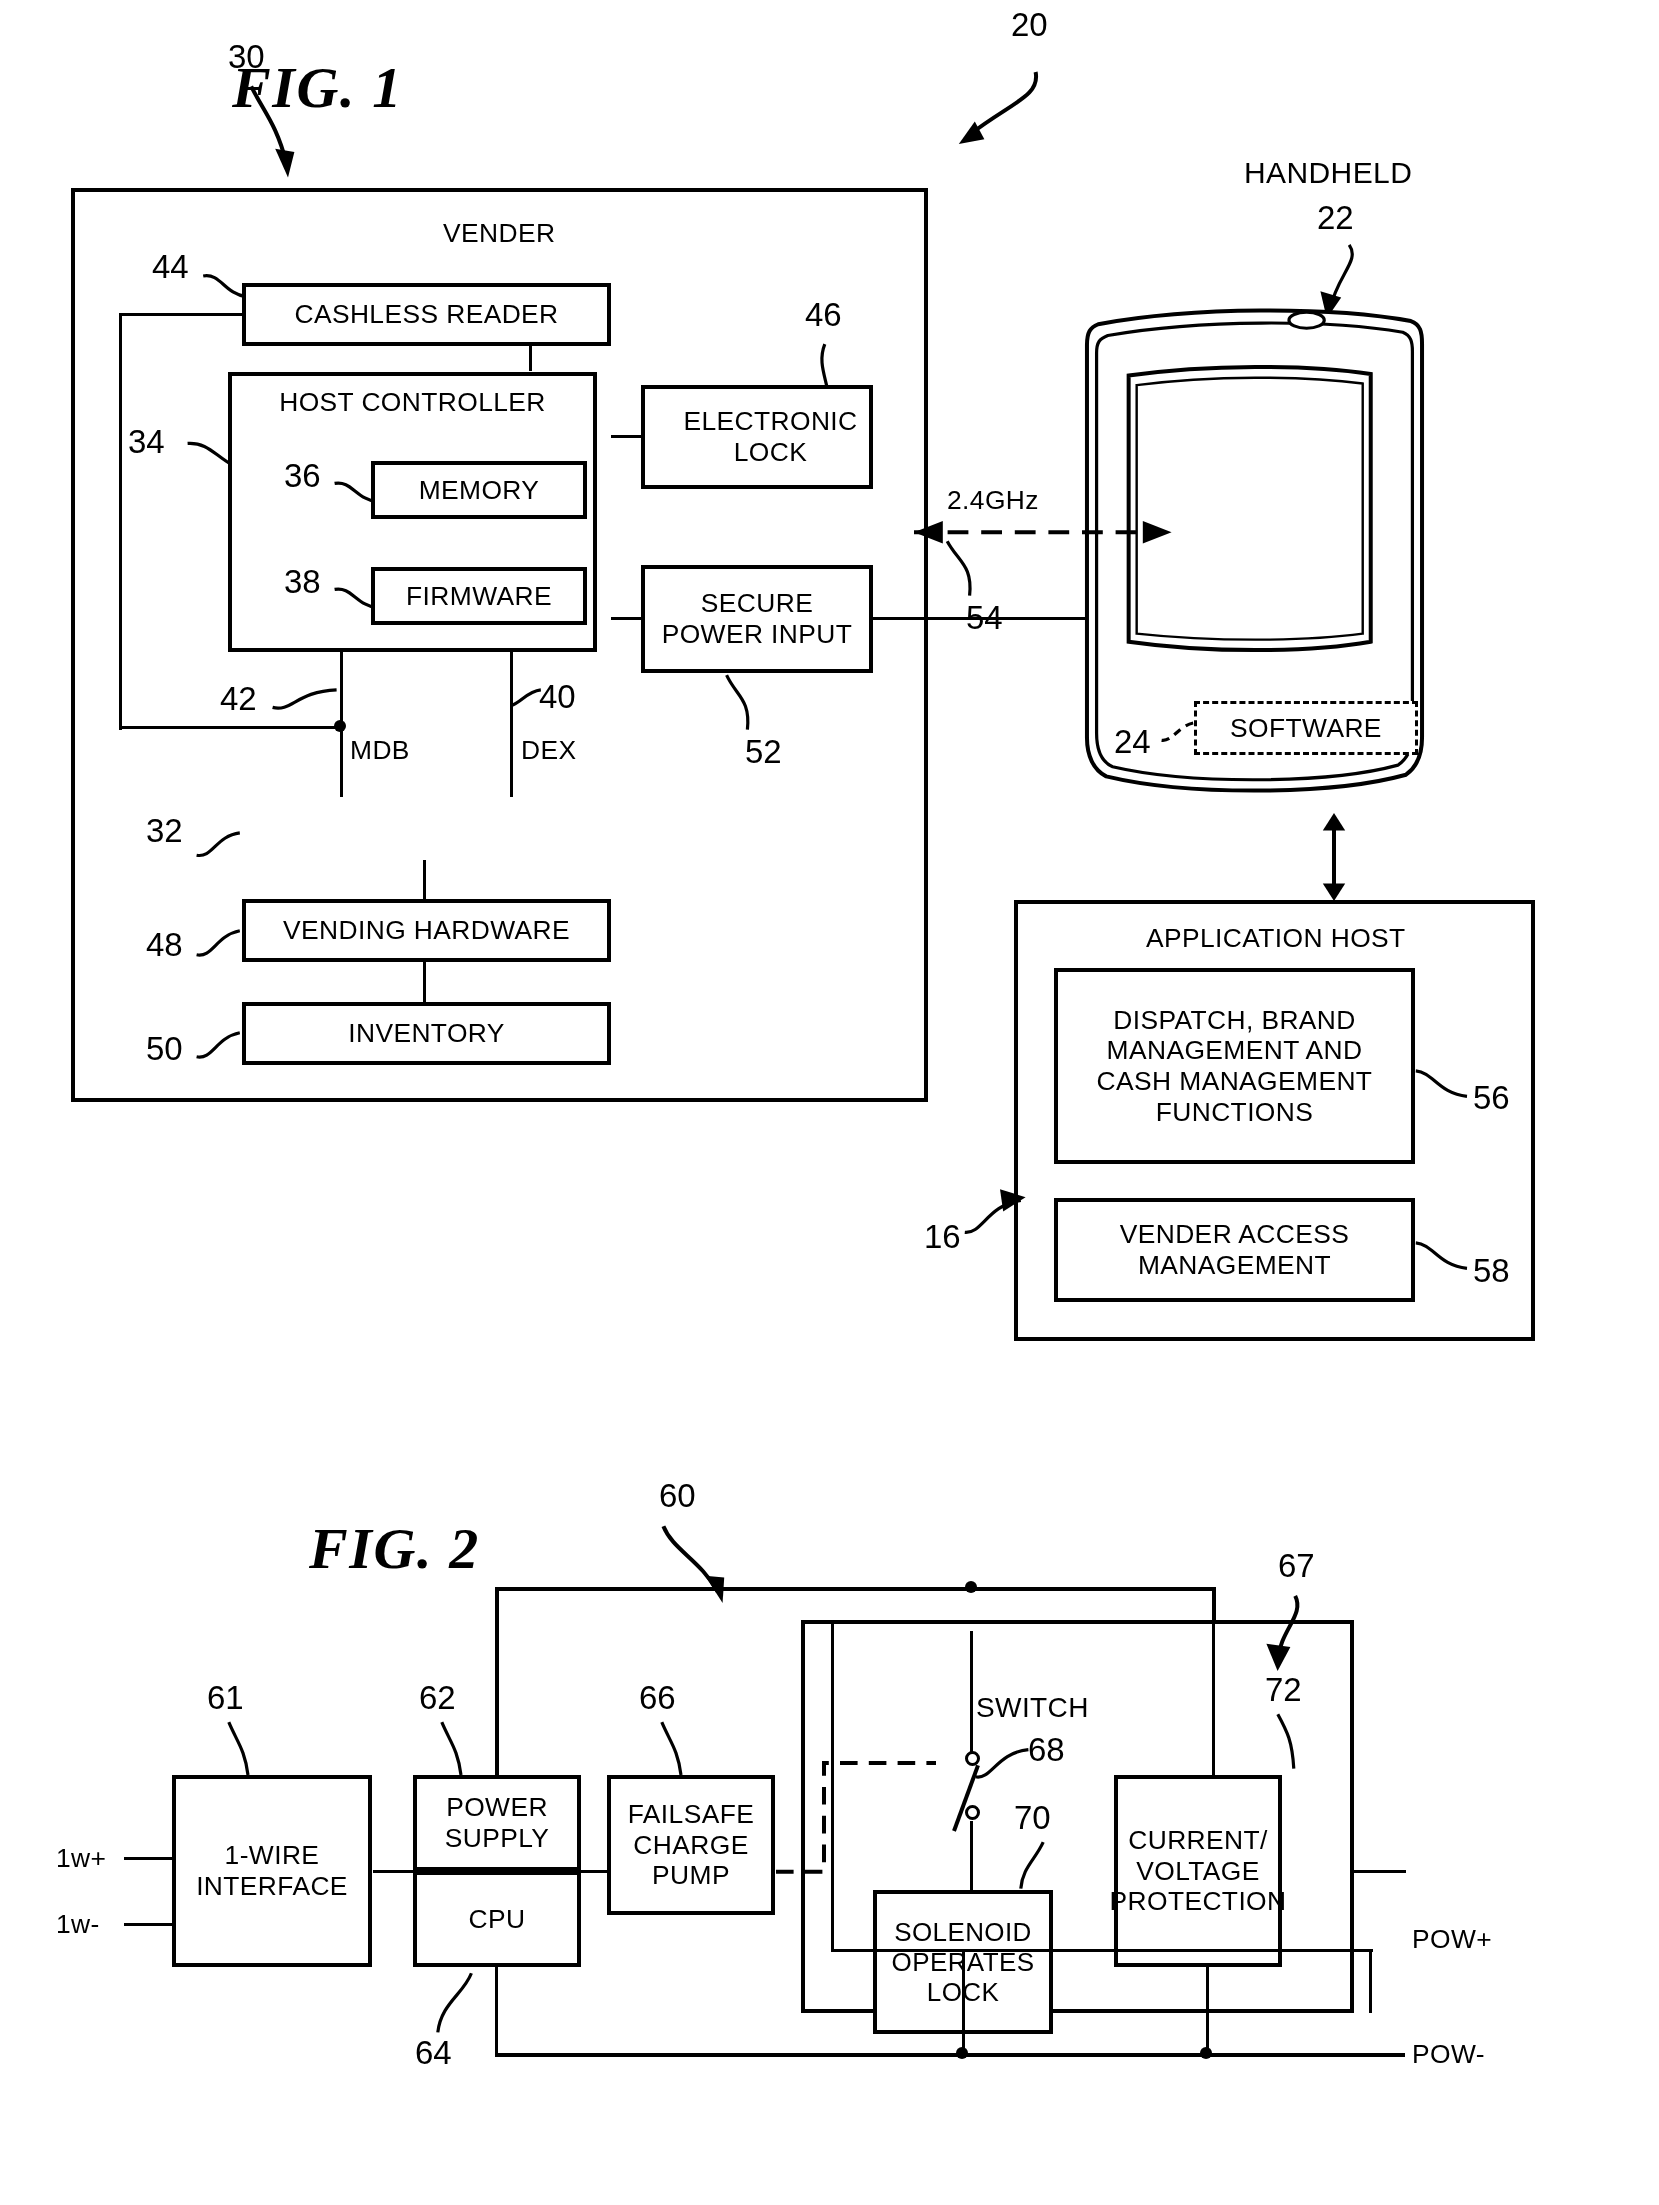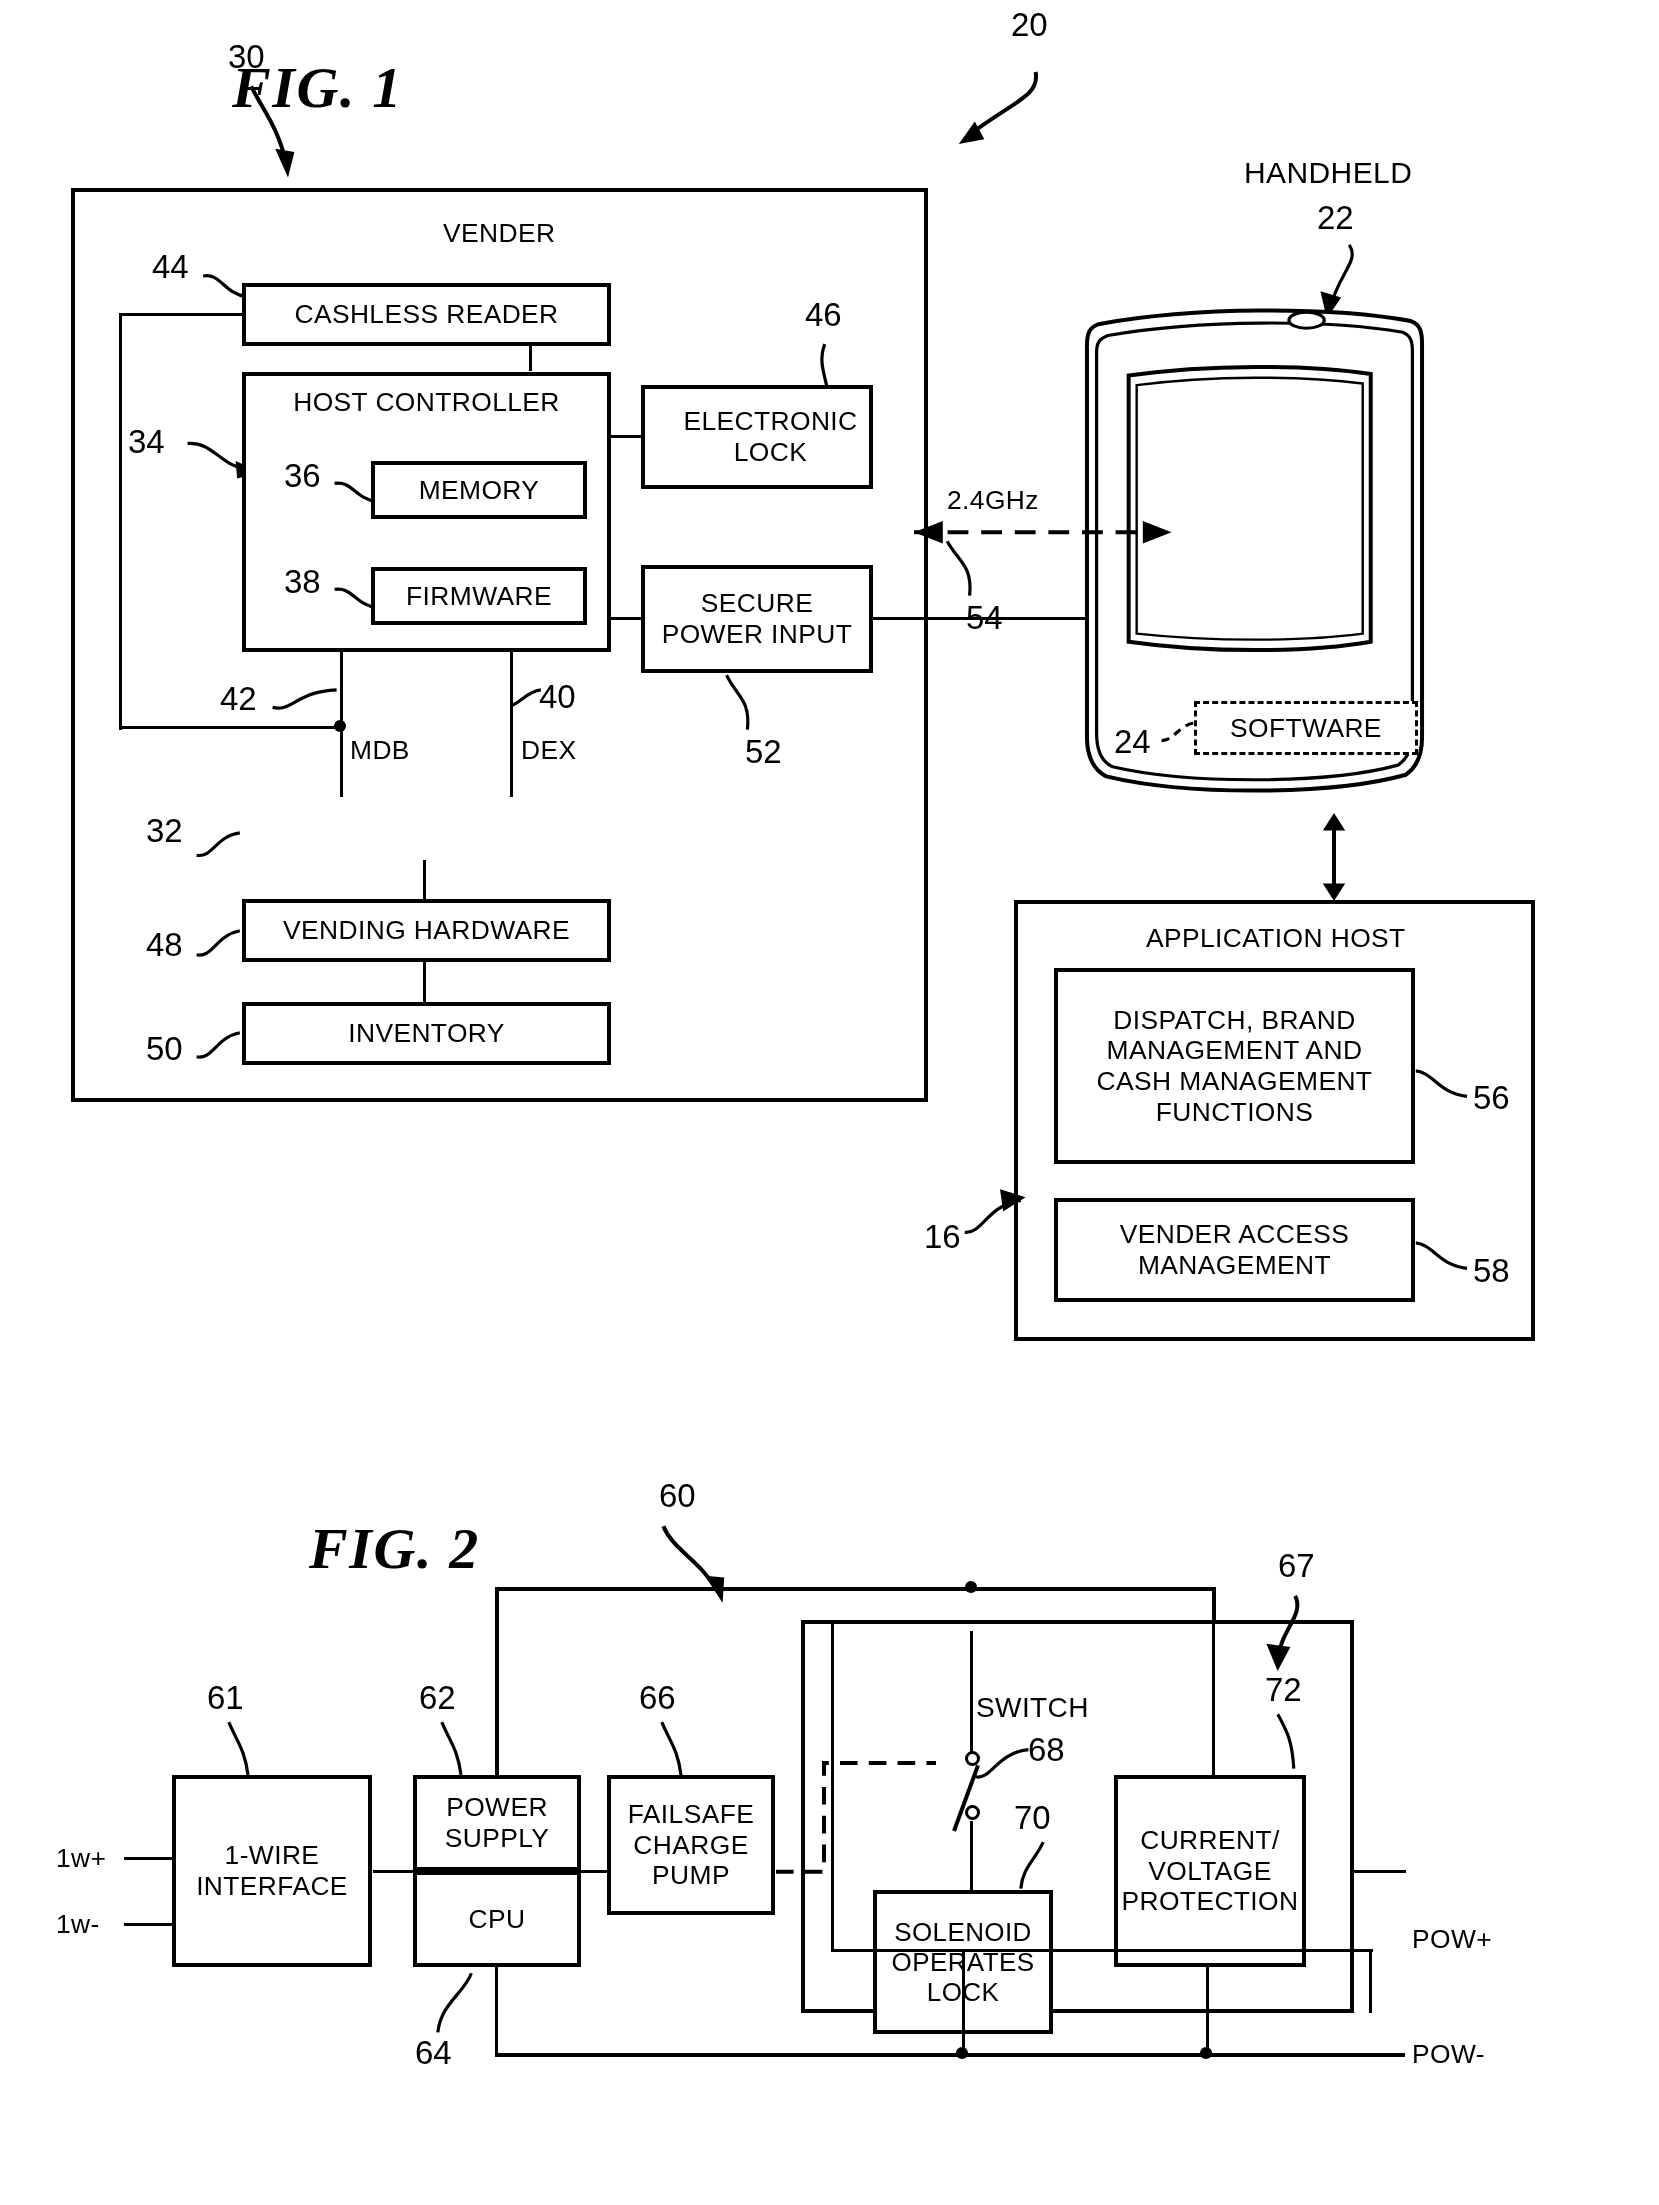--- a/index.html
+++ b/index.html
@@ -105,21 +105,21 @@
   </svg>
   <div class="box" style="left:242px; top:283px; width:369px; height:63px;">
     <span>CASHLESS READER</span>
   </div>
 
   <div class="refnum" style="left:128px; top:423px;">34</div>
   <svg class="lead" style="left:186px; top:437px;" width="80" height="48" viewBox="0 0 100 60">
     <path d="M 2 8 C 34 6 40 34 78 42" fill="none" stroke="#000" stroke-width="4"></path>
     <path d="M 62 30 L 94 44 L 64 52 Z" fill="#000"></path>
   </svg>
-  <div class="box" style="left:242px; top:372px; width:369px; height:280px;
+  <div class="box" style="left:228px; top:372px; width:369px; height:280px;
               align-items:flex-start; justify-content:center; padding-top:11.2px;">
     <span>HOST CONTROLLER</span>
   </div>
 
   <div class="refnum" style="left:284px; top:457px;">36</div>
   <svg class="lead" style="left:333px; top:477px;" width="56" height="40" viewBox="0 0 70 50">
     <path d="M 2 8 C 24 4 28 28 58 32" fill="none" stroke="#000" stroke-width="4"></path>
   </svg>
   <div class="box" style="left:371px; top:461px; width:216px; height:58px;">
     <span>MEMORY</span>
@@ -366,21 +366,21 @@
   <div class="box" style="left:873px; top:1890px; width:180px; height:144px; white-space:pre-line; font-size:26px;">
     <span>SOLENOID
 OPERATES
 LOCK</span>
   </div>
 
   <div class="refnum" style="left:1265px; top:1671px;">72</div>
   <svg class="lead" style="left:1273px; top:1711px;" width="36" height="64" viewBox="0 0 45 80">
     <path d="M 6 4 C 18 26 24 38 26 72" fill="none" stroke="#000" stroke-width="4"></path>
   </svg>
-  <div class="box" style="left:1114px; top:1775px; width:192px; height:192px; white-space:pre-line;">
+  <div class="box" style="left:1114px; top:1775px; width:168px; height:192px; white-space:pre-line;">
     <span>CURRENT/
 VOLTAGE
 PROTECTION</span>
   </div>
 
   <div class="wire h" style="left:1354px; top:1870px; width:52px;"></div>
   <div class="label" style="left:1412px; top:1924px;">POW+</div>
 
   <div class="wire thick-v" style="left:495px; top:1587px; height:188px;"></div>
   <div class="wire thick-h" style="left:495px; top:1587px; width:721px;"></div>

